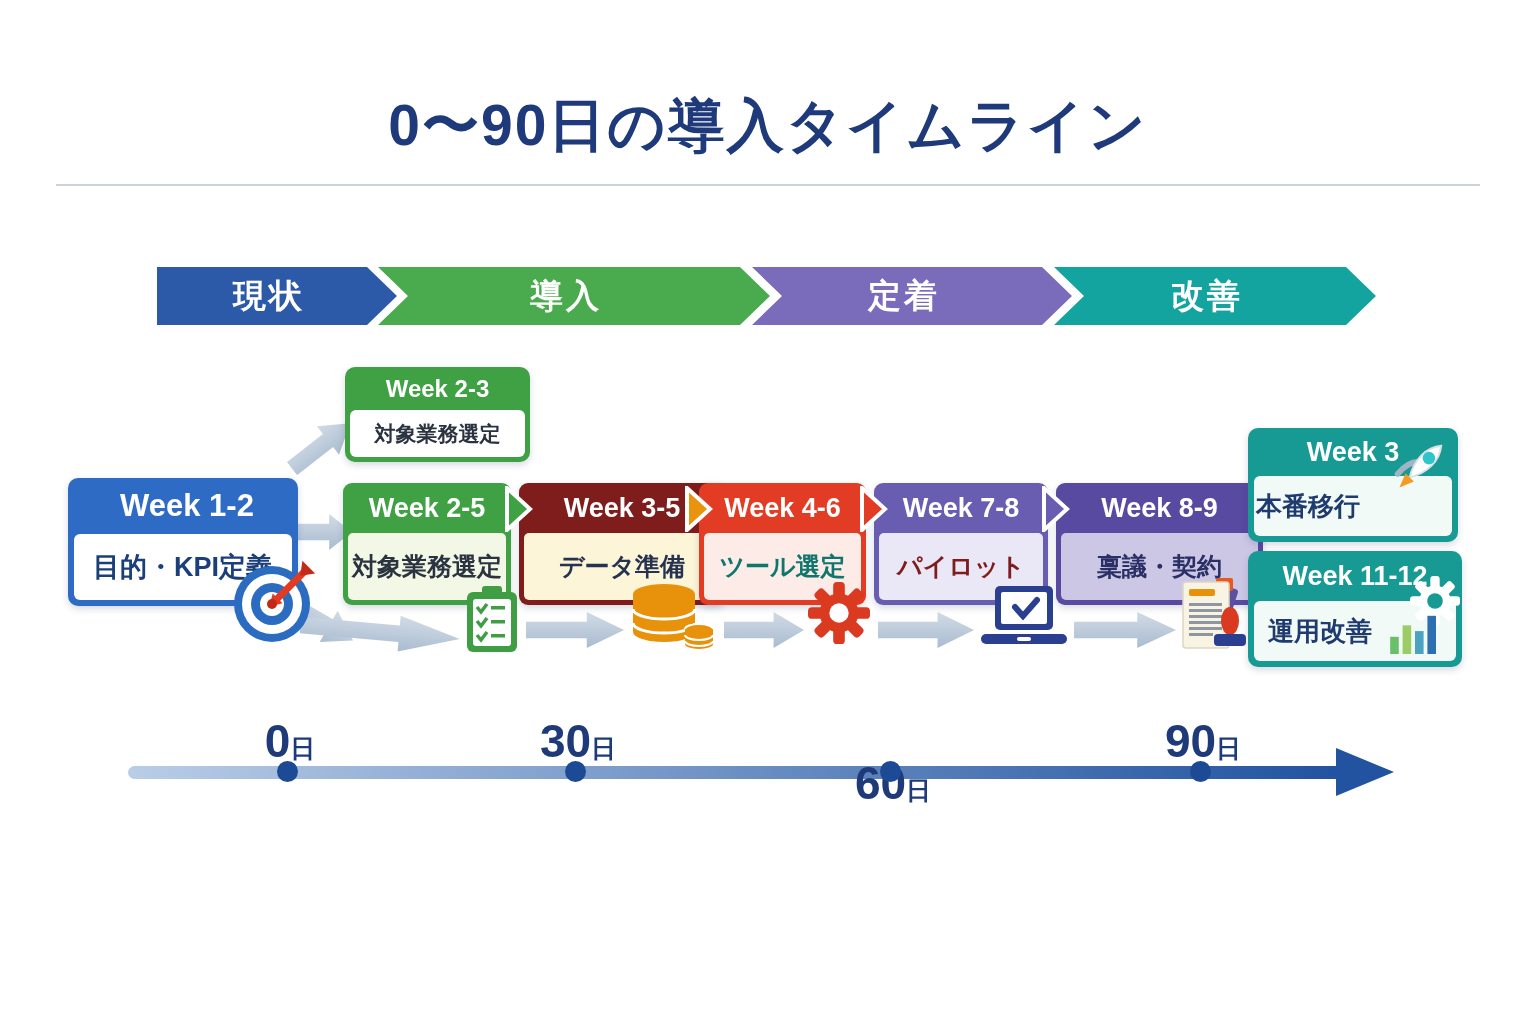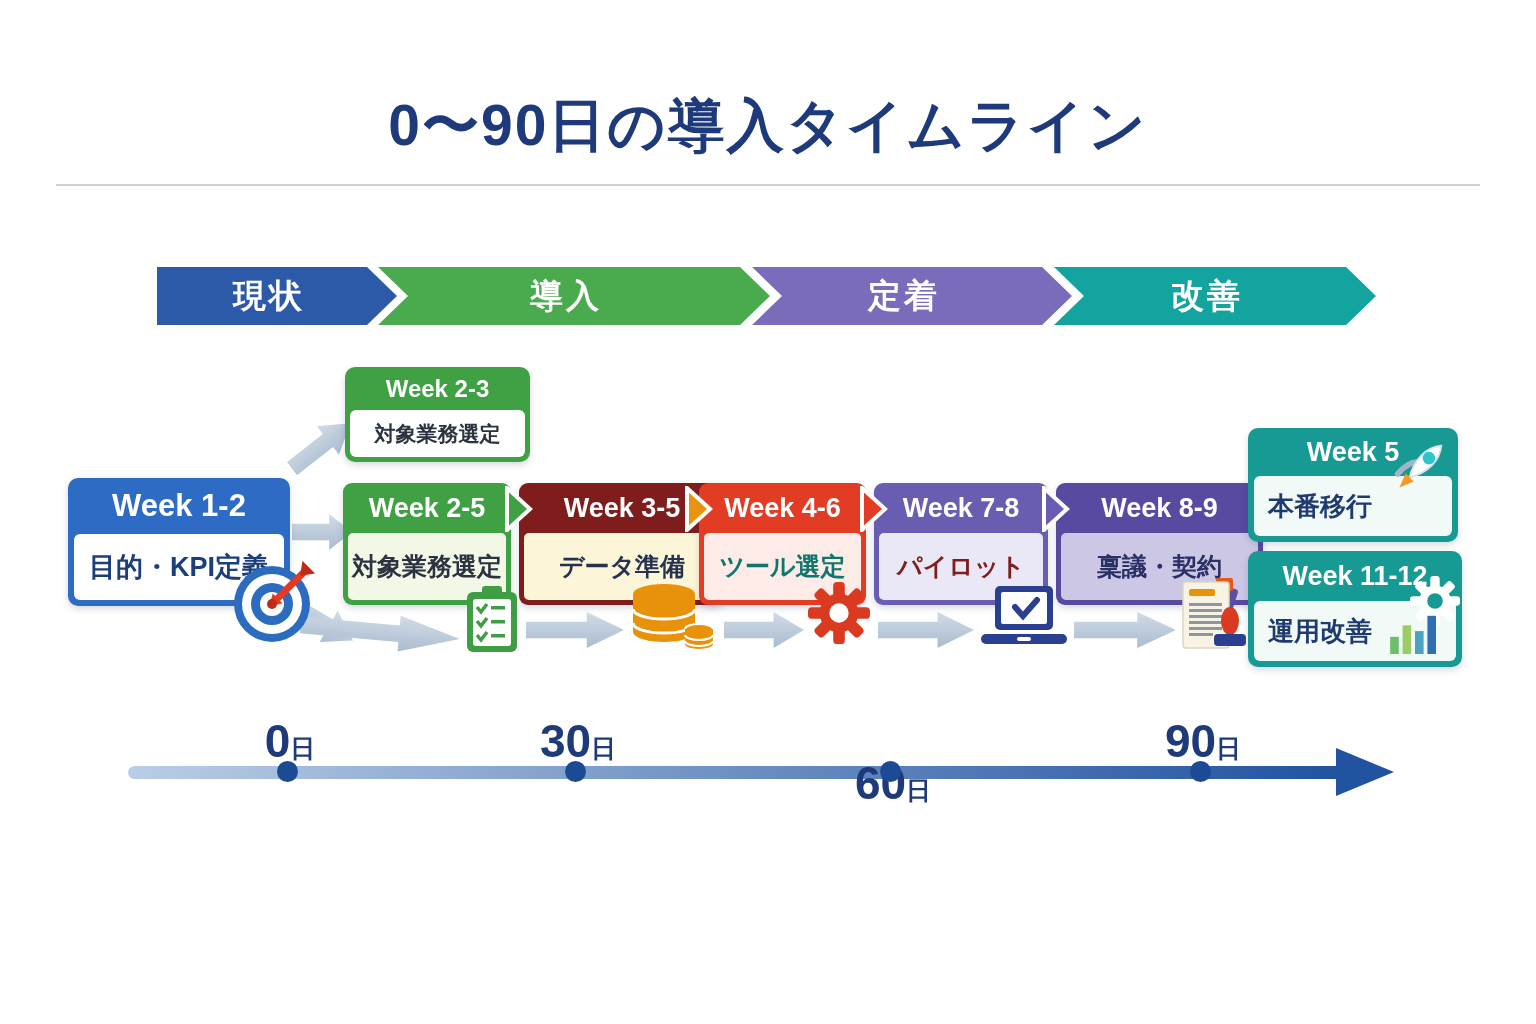--- a/index.html
+++ b/index.html
@@ -27,21 +27,21 @@
   .p3{left:752px;width:320px;background:#7a6cba;}
   .p4{left:1054px;width:322px;background:#14a4a0;}
 
   
   .card{position:absolute;border-radius:10px;box-shadow:0 3px 7px rgba(30,50,90,.18);}
   .card .card-head{display:flex;align-items:center;justify-content:center;color:#fff;font-weight:bold;}
   .card .card-body{position:absolute;left:6px;right:6px;bottom:6px;border-radius:6px;
     display:flex;align-items:center;justify-content:center;font-weight:bold;background:#fff;}
 
   
-  .w12{left:68px;top:478px;width:222px;height:128px;background:#2e6bc4;z-index:1;}
+  .w12{left:68px;top:478px;width:222px;height:128px;background:#2e6bc4;z-index:1;padding-left:8px;}
   .w12 .card-head{height:56px;font-size:31px;}
   .w12 .card-body{top:56px;color:#1c3f7c;font-size:27px;}
 
   
   .w23{left:345px;top:367px;width:185px;height:95px;background:#3fa044;z-index:1;}
   .w23 .card-head{height:43px;font-size:24px;}
   .w23 .card-body{top:43px;left:5px;right:5px;bottom:5px;color:#2b3340;font-size:21px;}
 
   
   .mcard{position:absolute;top:483px;height:122px;border-radius:9px;z-index:1;
@@ -59,21 +59,21 @@
   .w78{left:874px;width:174px;background:#695db2;}
   .w78 .card-body{background:#eae8f6;color:#7f1d1d;}
   .w89{left:1056px;width:207px;background:#584aa0;}
   .w89 .card-body{background:#cdc7e6;color:#2a2f66;}
 
   .sep{position:absolute;top:486px;z-index:4;}
 
   
   .w10c{left:1248px;top:428px;width:210px;height:114px;background:#189a94;z-index:1;}
   .w10c .card-head{height:48px;font-size:27px;}
-  .w10c .card-body{top:48px;background:#f2faf8;color:#1e3a6e;font-size:26px;justify-content:flex-start;padding-left:14px;}
+  .w10c .card-body{top:48px;background:#f2faf8;color:#1e3a6e;font-size:26px;justify-content:flex-start;padding-left:2px;}
   .w1112{left:1248px;top:551px;width:214px;height:116px;background:#189a94;z-index:1;}
   .w1112 .card-head{height:50px;font-size:27px;}
   .w1112 .card-body{top:50px;background:#f2faf8;color:#1e3a6e;font-size:26px;justify-content:flex-start;padding-left:14px;}
 
   
   .garrow{position:absolute;height:36px;z-index:0;
     background:linear-gradient(180deg,#d2dbe6,#a9bcd0);
     clip-path:polygon(0 27%,62% 27%,62% 0,100% 50%,62% 100%,62% 73%,0 73%);}
   .a-up{left:284px;top:428px;width:74px;transform:rotate(-38deg);}
   .a-mid{left:292px;top:514px;width:60px;}
@@ -167,21 +167,21 @@
     <polygon points="2,2 25,23 2,44" fill="#e8940f" stroke="#ffffff" stroke-width="4"></polygon>
     </svg>
   <svg class="sep" style="left:860px" width="28" height="46">
     <polygon points="2,2 25,23 2,44" fill="#e23c24" stroke="#ffffff" stroke-width="4"></polygon>
     </svg>
   <svg class="sep" style="left:1042px" width="28" height="46">
     <polygon points="2,2 25,23 2,44" fill="#695db2" stroke="#ffffff" stroke-width="4"></polygon>
     </svg>
 
   <div class="card w10c">
-    <div class="card-head">Week 5</div>
+    <div class="card-head">Week 3</div>
     <div class="card-body">本番移行</div>
   </div>
   <div class="card w1112">
     <div class="card-head">Week 11-12</div>
     <div class="card-body">運用改善</div>
   </div>
 
   <div class="garrow a-up"></div>
   <div class="garrow a-mid"></div>
   <div class="garrow a-down"></div>

